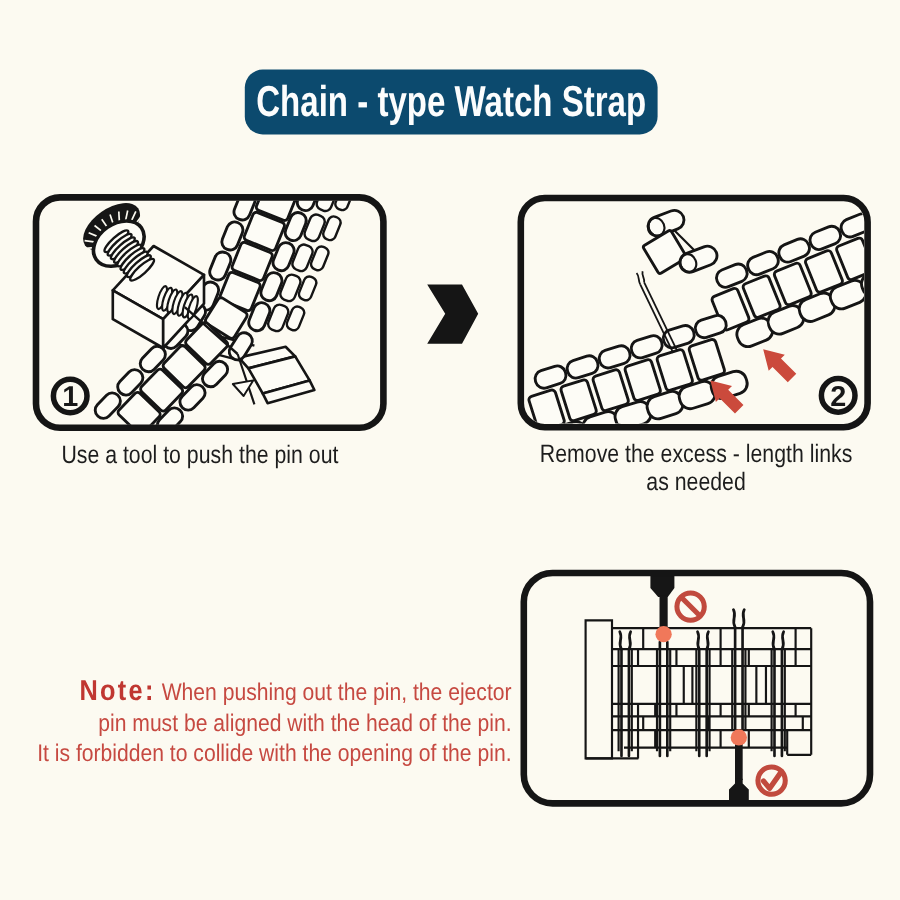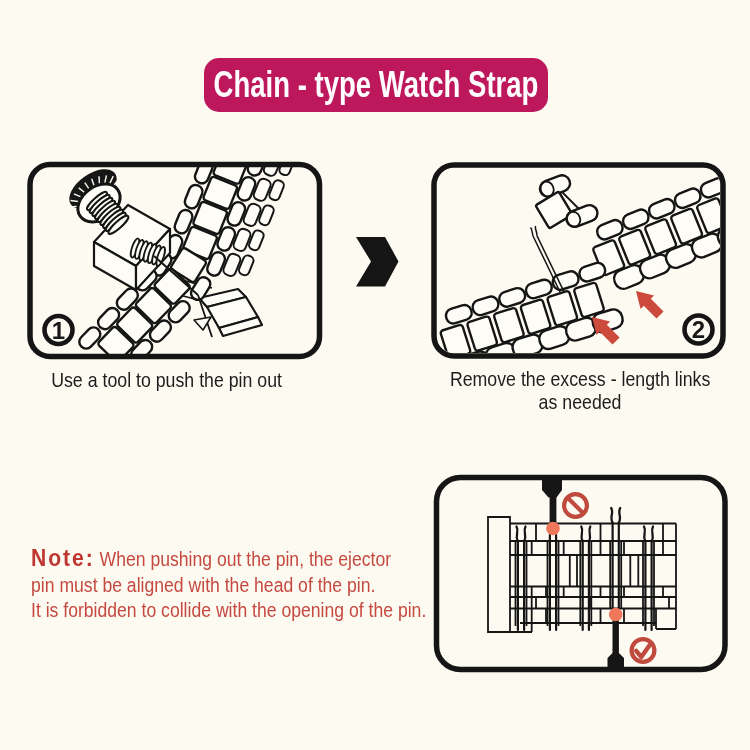--- a/index.html
+++ b/index.html
@@ -1,27 +1,27 @@
 <!DOCTYPE html>
 <html><head>
 <meta charset="utf-8">
 <style>
   html,body{margin:0;padding:0;}
   *{-webkit-font-smoothing:antialiased;}
   body{width:750px;height:750px;background:#FCFAF1;position:relative;overflow:hidden;filter:brightness(1);
        font-family:"Liberation Sans", sans-serif;}
-  .banner{position:absolute;opacity:0.999;left:204px;top:58px;width:344px;height:54px;background:#be185d;
+  .banner{position:absolute;opacity:0.999;left:204px;top:58px;width:344px;height:54px;background:#0c4a6e;
           border-radius:15px;color:rgba(255,255,255,0.99);font-weight:bold;font-size:36px;text-align:center;
           line-height:53px;white-space:nowrap;}
   .banner span{position:absolute;left:50%;top:0;transform:translateX(-50%) scaleX(0.765);}
   .cap{position:absolute;color:rgba(26,26,26,0.99);font-size:21px;text-align:center;line-height:23px;
        white-space:nowrap;}
   .cap span{display:inline-block;transform:scaleX(0.845);transform-origin:50% 50%;}
-  .note{position:absolute;left:31px;top:545px;color:rgba(197,71,63,0.99);font-size:20px;
-        line-height:25.5px;white-space:nowrap;}
+  .note{position:absolute;left:31px;top:563px;color:rgba(197,71,63,0.99);font-size:20px;
+        line-height:25.5px;white-space:nowrap;text-align:right;}
   .note div{transform:scaleX(0.88);transform-origin:0 50%;}
   .note b{color:rgba(191,53,47,0.99);font-size:24px;letter-spacing:2.2px;}
   svg{position:absolute;left:0;top:0;}
 </style>
 </head>
 <body>
 <div class="banner">
     <span>Chain - type Watch Strap</span>
   </div>
 <div class="cap" style="left:-33px;top:368px;width:400px;"><span>Use a tool to push the pin out</span></div>

